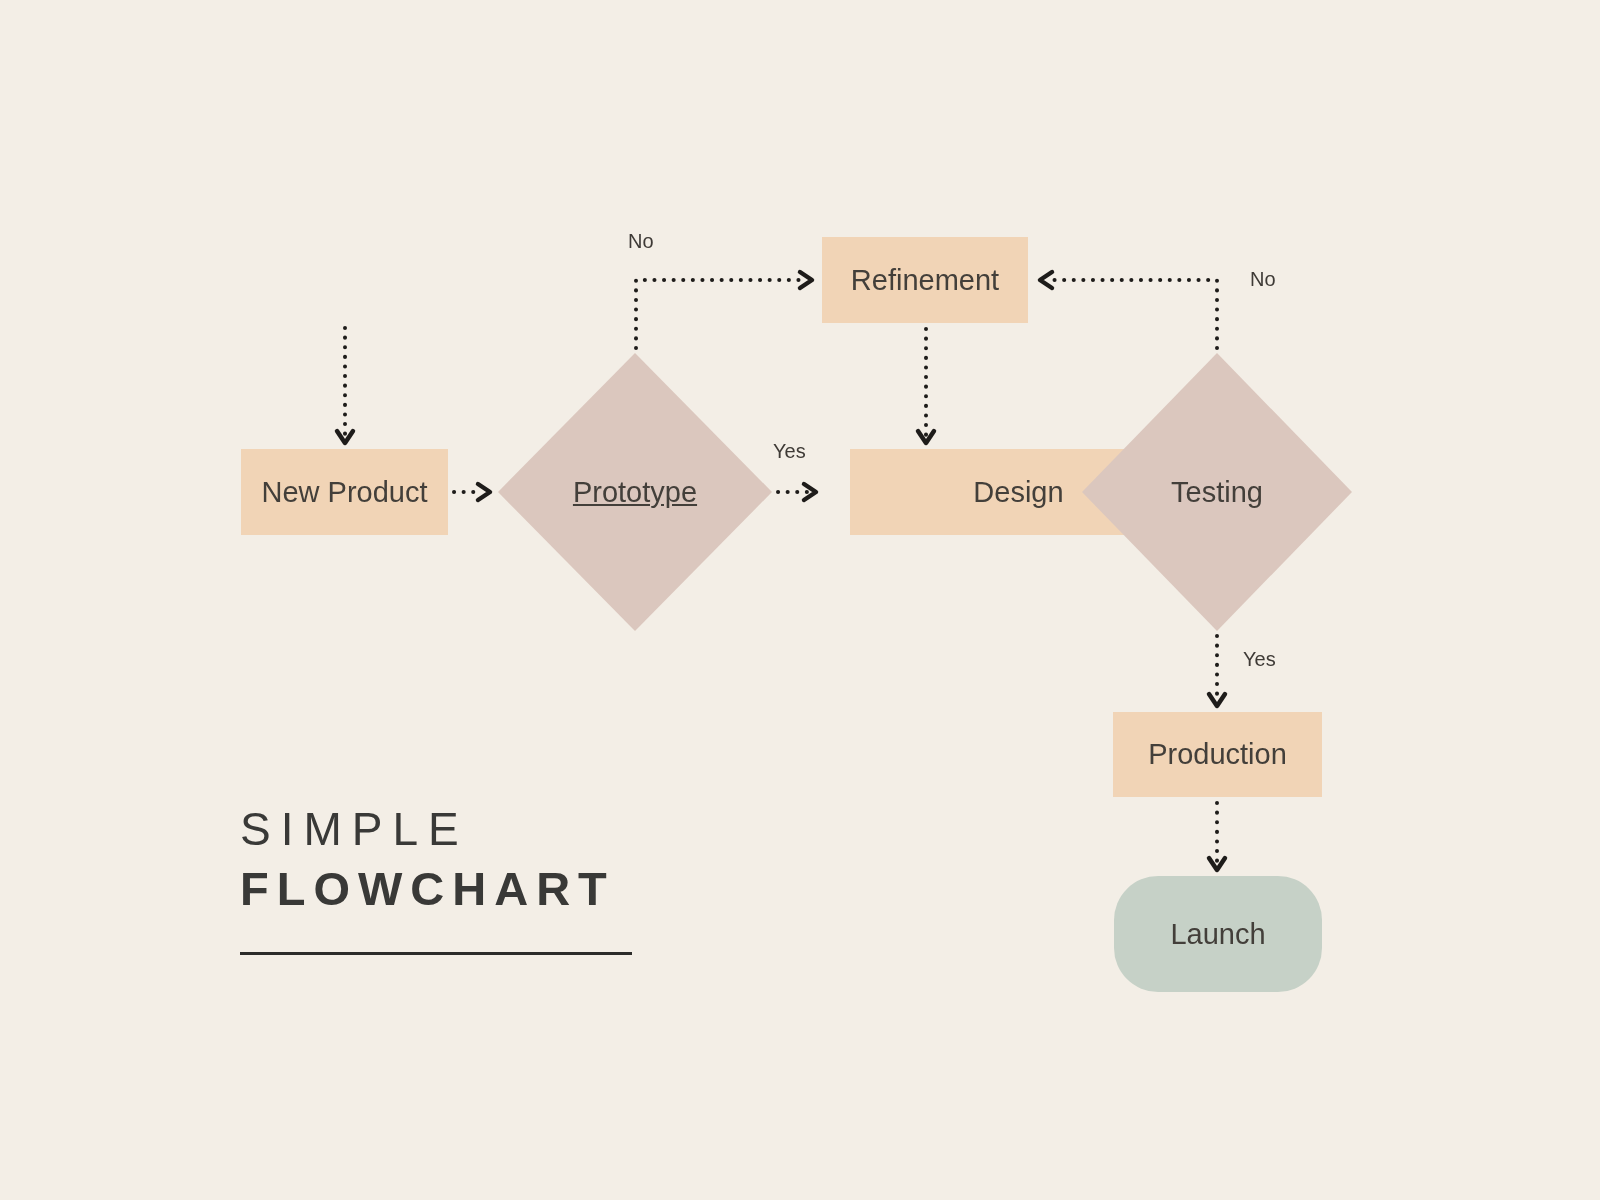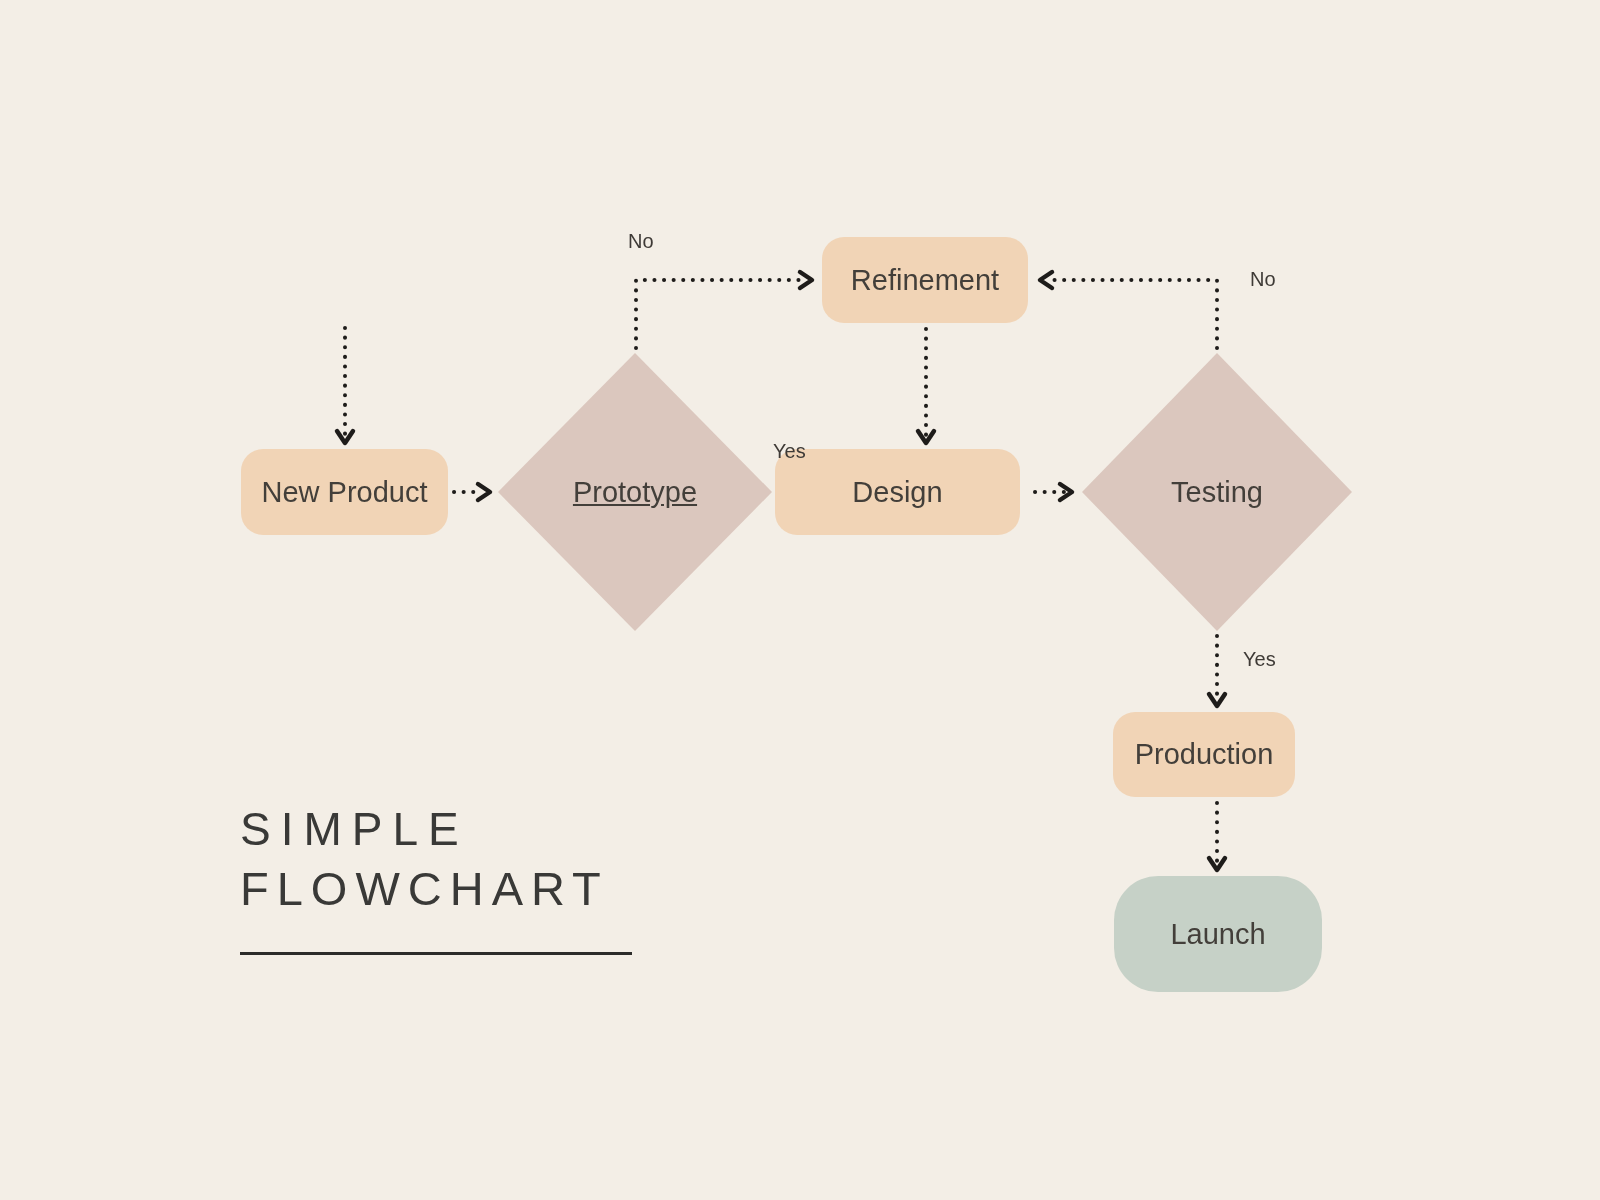--- a/index.html
+++ b/index.html
@@ -14,51 +14,51 @@
   .node {
     position: absolute;
     display: flex;
     align-items: center;
     justify-content: center;
     font-size: 29px;
     color: var(--node-text, #433f3a);
     text-align: center;
   }
   .pill    { background: var(--pill-bg, #c6d1c7); border-radius: 44px; }
-  .rect    { background: var(--rect-bg, #f1d4b6); border-radius: 22px; }
+  .rect    { background: var(--rect-bg, #f1d4b6); }
   .diamond { background: var(--diamond-bg, #dbc7be);
              clip-path: polygon(50% 0, 100% 50%, 50% 100%, 0 50%); }
 
   #n-brainstorm { left: 242px;  top: 236px; width: 206px; height: 86px; }
   #n-newproduct { left: 241px;  top: 449px; width: 207px; height: 86px; }
   #n-prototype  { left: 498px;  top: 353px; width: 274px; height: 278px; text-decoration: underline; }
   #n-refinement { left: 822px;  top: 237px; width: 206px; height: 86px; }
-  #n-design     { left: 775px;  top: 449px; width: 245px; height: 86px; }
+  #n-design     { left: 850px;  top: 449px; width: 245px; height: 86px; padding-left: 46px; }
   #n-testing    { left: 1082px; top: 353px; width: 270px; height: 278px; }
-  #n-production { left: 1113px; top: 712px; width: 182px; height: 85px; }
+  #n-production { left: 1113px; top: 712px; width: 209px; height: 85px; }
   #n-launch     { left: 1114px; top: 876px; width: 208px; height: 116px; }
 
   .edge-layer { position: absolute; left: 0; top: 0; pointer-events: none; }
   .edge-layer path { fill: none; stroke: var(--arrow, #1e1c1a); }
   .dotted { stroke-width: 4; stroke-dasharray: 0.1 9.5; stroke-linecap: round; }
   .head   { stroke-width: 4.5; stroke-linecap: round; stroke-linejoin: round; }
 
   .edge-label {
     position: absolute;
     font-size: 20px;
     color: var(--label-text, #3e3a36);
   }
   #lbl-no-prototype  { left: 628px;  top: 230px; }
   #lbl-yes-prototype { left: 773px;  top: 440px; }
   #lbl-no-testing    { left: 1250px; top: 268px; }
   #lbl-yes-testing   { left: 1243px; top: 648px; }
 
   .title-block { position: absolute; left: 240px; top: 800px; color: var(--title-text, #393937); }
   .title-line1 { font-size: 46px; font-weight: 400; letter-spacing: 10px; line-height: 59px; }
-  .title-line2 { font-size: 47px; font-weight: 400; letter-spacing: 8px;  line-height: 60px; }
+  .title-line2 { font-size: 47px; font-weight: 700; letter-spacing: 8px;  line-height: 60px; }
   .title-rule  { width: 392px; height: 3px; background: var(--rule, #2c2c2a); margin-top: 33px; }
 </style>
 </head>
 <body>
 
 <div class="canvas">
 
   <svg class="edge-layer" width="1600" height="1200" viewBox="0 0 1600 1200">
 
     <path class="dotted" d="M 345 328 L 345 436"></path>

